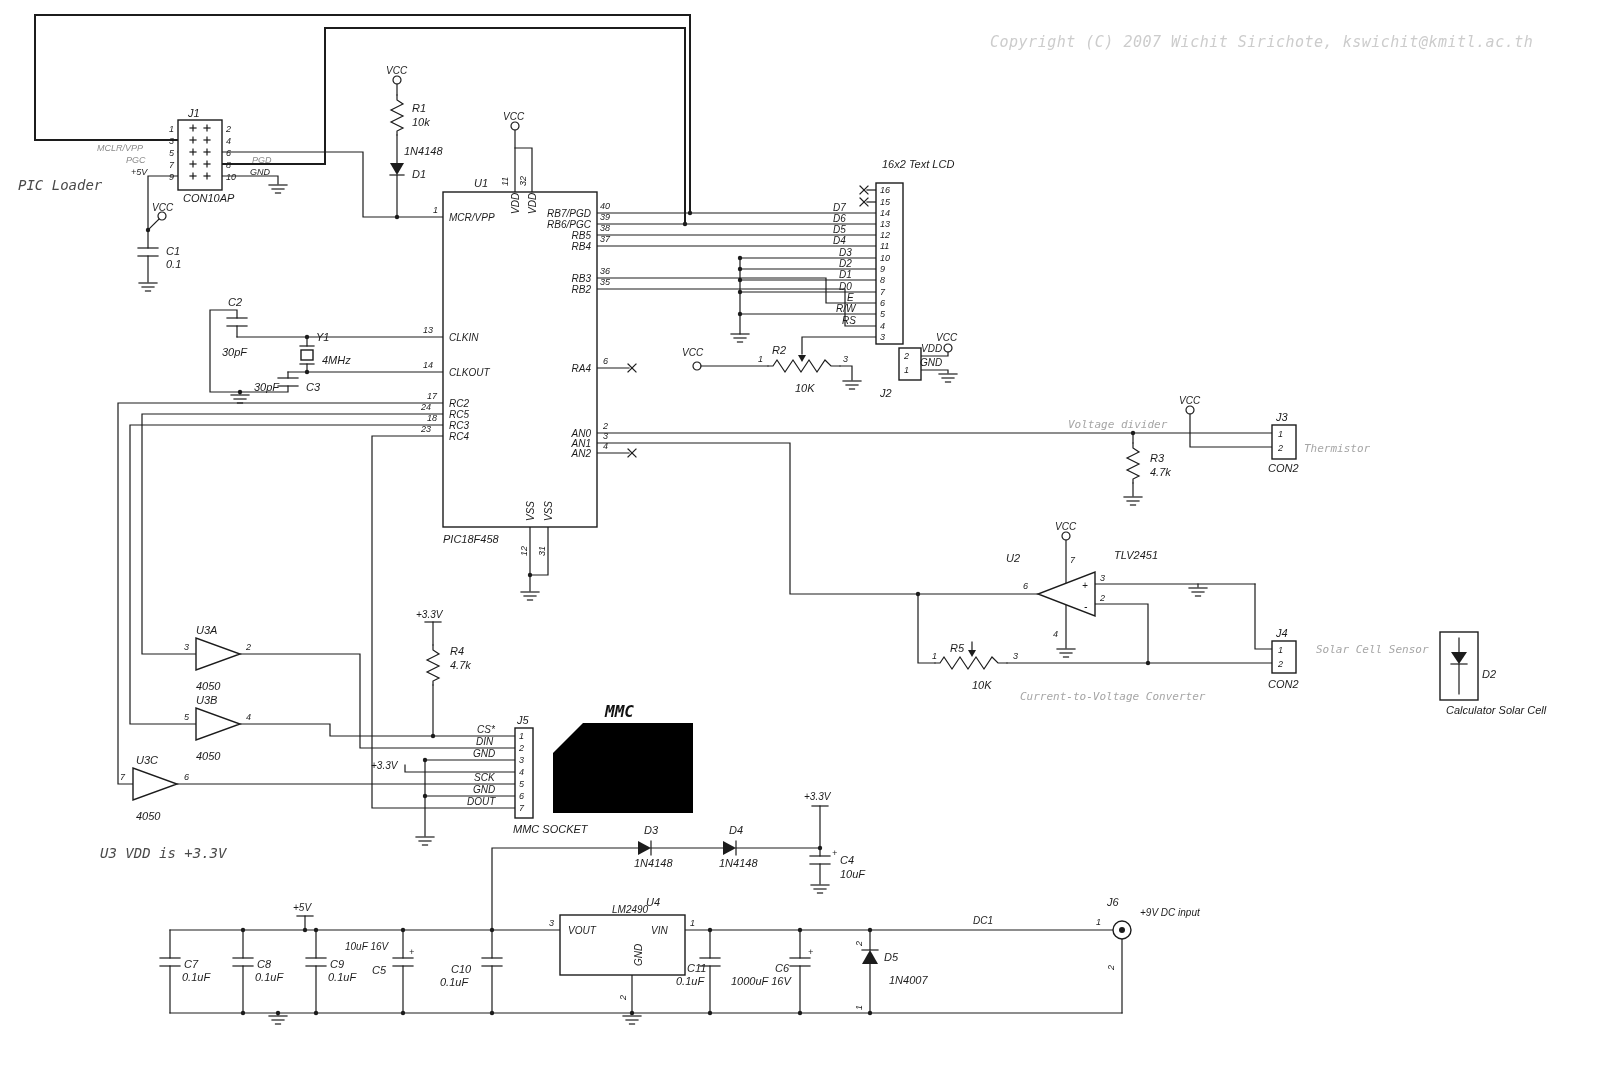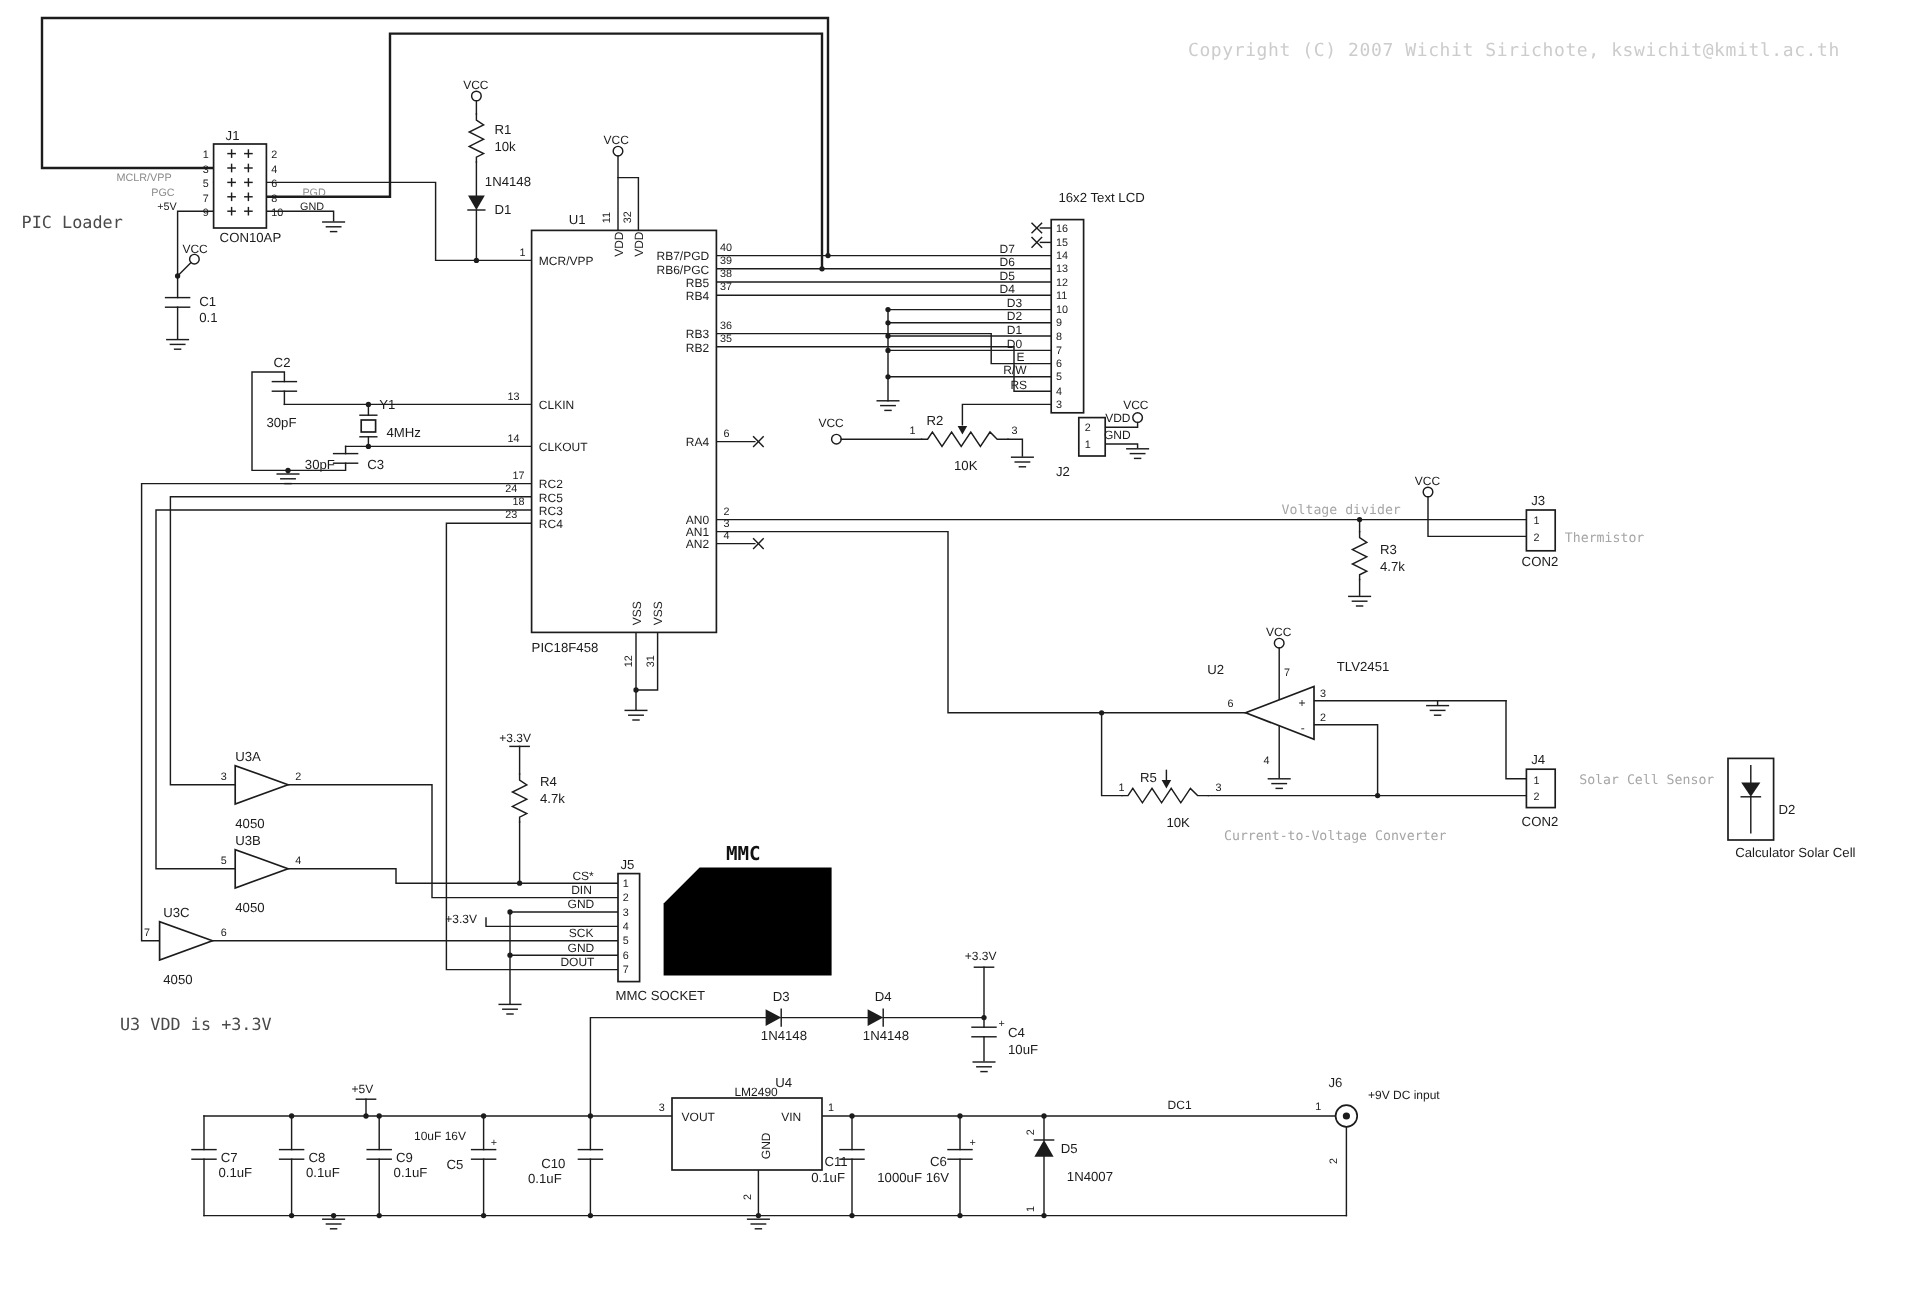--- a/index.html
+++ b/index.html
@@ -1,16 +1,16 @@
 <!DOCTYPE html>
 <html><head>
 <meta charset="utf-8">
 <style>
   html,body{margin:0;padding:0;background:#ffffff;}
-  #stage{position:relative;width:1600px;height:1086px;background:#ffffff;overflow:hidden;}
+  #stage{position:relative;width:1600px;height:1086px;background:#ffffff;overflow:hidden;font-style:italic;}
   svg{position:absolute;left:0;top:0;}
   svg text{font-family:"Liberation Sans","DejaVu Sans",sans-serif;font-size:11px;fill:#1c1c1c;}
   .s9{font-size:9px;}
   .s10{font-size:10px;}
   .mono{font-family:"DejaVu Sans Mono","Liberation Mono",monospace;}
   .gray{fill:#a6a6a6;font-size:11px;}
   .dim{fill:#8a8a8a;}
   .copy{fill:#cccccc;font-size:15px;letter-spacing:0.5px;}
   .big{font-size:16px;font-weight:bold;fill:#111111;}
   .note{fill:#4a4a4a;font-size:14px;}

